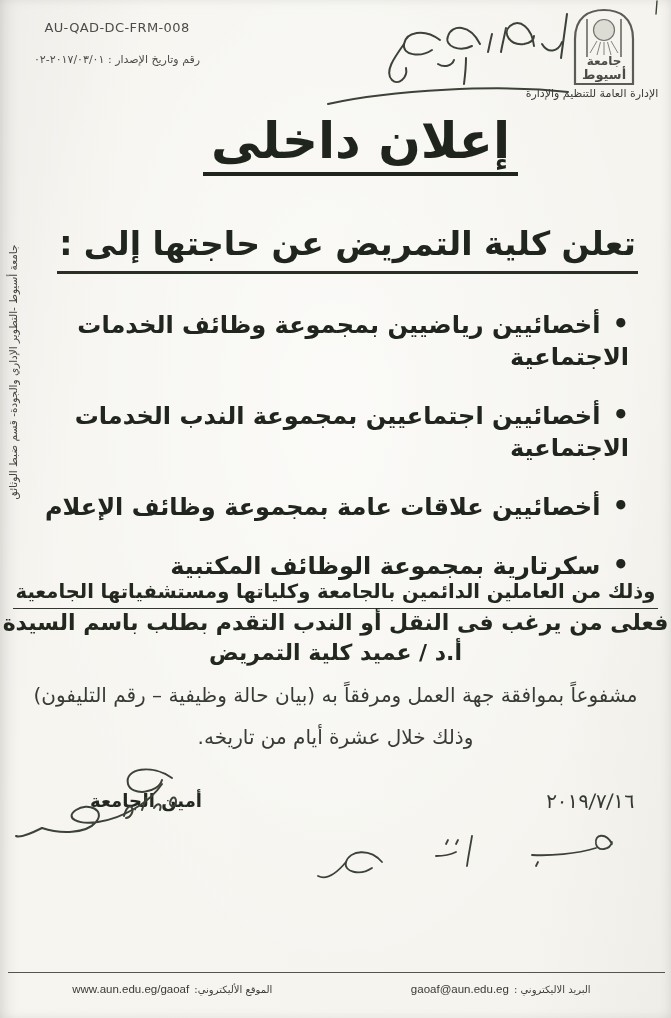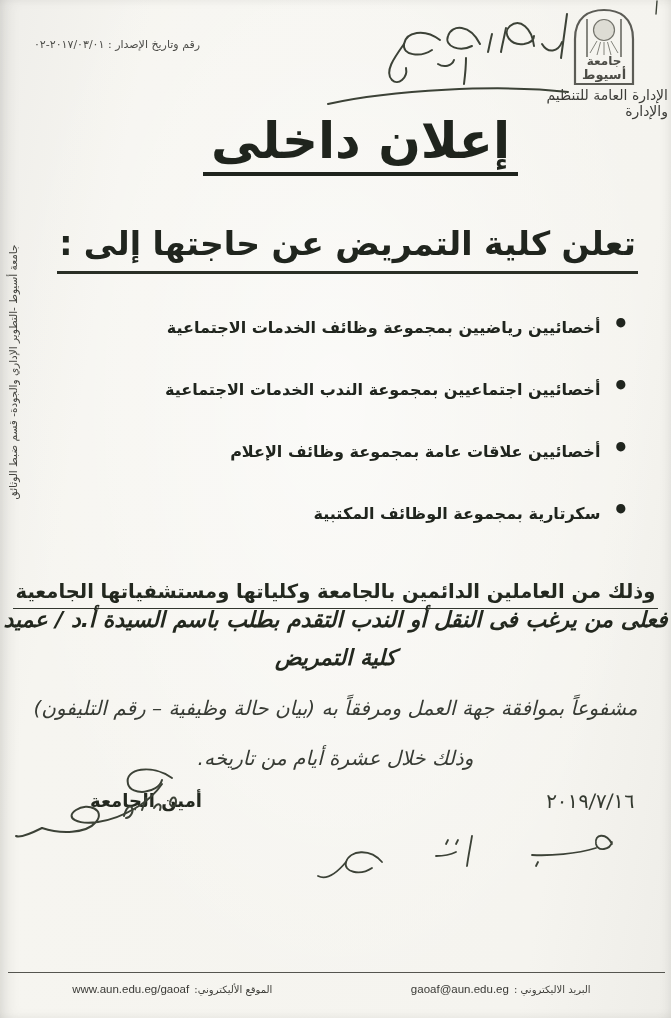--- a/index.html
+++ b/index.html
@@ -15,56 +15,57 @@
       linear-gradient(100deg, #efeeea 0%, #f6f5f0 18%, #f5f4ef 82%, #eeede8 100%);
     color:#23281f;
     box-shadow:inset 10px 0 18px -10px rgba(60,60,55,.25), inset -6px 0 14px -8px rgba(60,60,55,.18);
   }
   .abs{position:absolute;}
   
   .form-code{left:22px;top:20px;width:190px;text-align:center;color:#4c4c48;}
   .form-code .latin{font-size:13px;letter-spacing:.4px;}
   .form-code .arabic{font-size:11px;margin-top:18px;direction:rtl;}
   .logo-box{left:564px;top:5px;width:80px;height:82px;}
-  .dept{left:516px;top:87px;width:152px;font-size:14px;text-align:right;direction:rtl;color:#3c3c38;}
+  .dept{left:516px;top:87px;width:152px;font-size:11px;text-align:center;direction:rtl;color:#3c3c38;}
   .hw{stroke:#3c4237;fill:none;stroke-linecap:round;stroke-linejoin:round;}
   
   .title-wrap{top:112px;left:25px;width:671px;text-align:center;}
   .title{font-size:50px;font-weight:bold;color:#1f241d;letter-spacing:-1px;direction:rtl;display:inline-block;border-bottom:4px solid #1f241d;padding:0 8px 2px;}
   .subtitle-wrap{top:224px;left:12px;width:671px;text-align:center;}
   .subtitle{font-size:33px;font-weight:bold;color:#20251e;direction:rtl;display:inline-block;border-bottom:3px solid #2a2f26;padding:0 2px 8px;text-align:right;}
   
   .positions{top:308px;right:42px;left:40px;margin:0;padding:0;list-style:none;direction:rtl;text-align:right;}
-  .positions li{font-size:16px;font-weight:bold;color:#20251e;margin:0 0 26px;line-height:32px;}
+  .positions li{font-size:24px;font-weight:bold;color:#20251e;margin:0 0 26px;line-height:32px;}
   .positions li::before{content:"\2022";margin-left:12px;font-size:26px;}
   
   .eligibility-wrap{top:580px;left:0;width:671px;text-align:center;}
   .eligibility{font-size:19.5px;font-weight:bold;direction:rtl;display:inline-block;border-bottom:1.5px solid #32362e;padding:0 3px 5px;color:#23281f;}
   .instructions{top:600px;left:0;width:671px;text-align:center;direction:rtl;}
-  .instructions p{margin:1px 0 12px;line-height:38px;font-style:italic;}
+  .instructions p{margin:8px 0 12px;line-height:30px;}
   .instructions .lead{font-size:22px;font-weight:bold;color:#23281f;}
   .instructions .body-line{font-size:20px;color:#383c35;}
   
   .signatory{left:90px;top:790px;font-size:18px;font-weight:bold;direction:rtl;color:#23281f;}
   .date{right:36px;top:789px;font-size:20px;direction:rtl;color:#343a30;letter-spacing:1.5px;transform:skewX(-4deg);}
   
   .side-text{left:13px;top:372px;transform:translate(-50%,-50%) rotate(-90deg);white-space:nowrap;font-size:10.5px;color:#44443f;direction:rtl;}
   
   .footer{left:8px;top:972px;width:657px;border-top:1.5px solid #55554f;display:flex;direction:rtl;color:#3e3e39;}
   .footer .col{width:50%;text-align:center;padding-top:3px;line-height:1.45;}
   .footer .small{font-size:9.5px;direction:rtl;}
   .footer .latin{font-size:11.5px;font-family:"Liberation Sans",sans-serif;color:#3a3a36;}
   .footer .lbl{font-size:10px;}
 </style>
 </head>
 <body>
 
 <div class="page">
 
   <div class="abs form-code">
+    <div class="latin">AU-QAD-DC-FRM-008</div>
     <div class="arabic">رقم وتاريخ الإصدار : ٢٠١٧/٠٣/٠١-٠٢</div>
   </div>
 
   <div class="abs logo-box">
     <svg width="80" height="82" viewBox="0 0 80 82">
       <path d="M11 79 V34 C11 12 25 5 40 5 C55 5 69 12 69 34 V79 Z" fill="none" stroke="#5c5c56" stroke-width="2.2"></path>
       <circle cx="40" cy="25" r="10.5" fill="#dddcd4" stroke="#74746c" stroke-width="1.2"></circle>
       <g stroke="#84847c" stroke-width="1">
         <line x1="40" y1="37" x2="40" y2="50"></line>
         <line x1="33" y1="36" x2="26" y2="48"></line>

